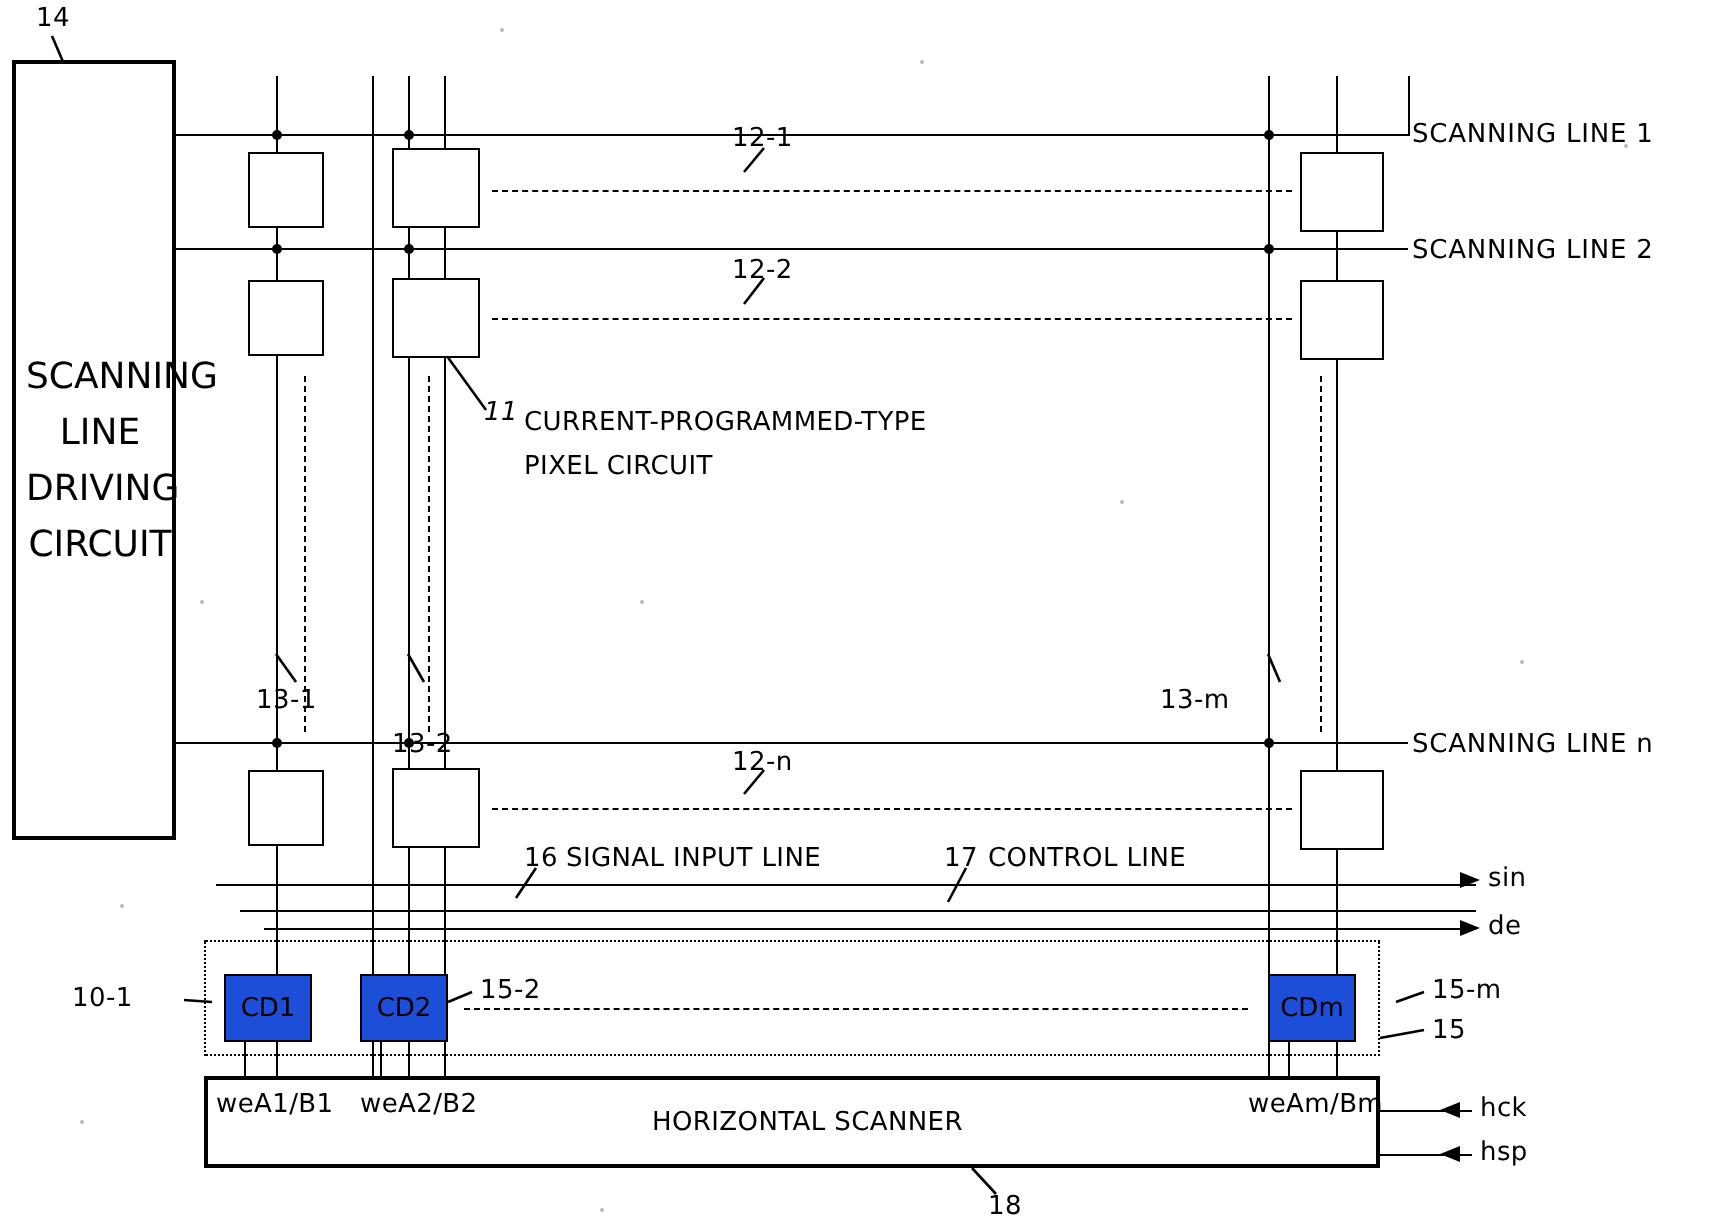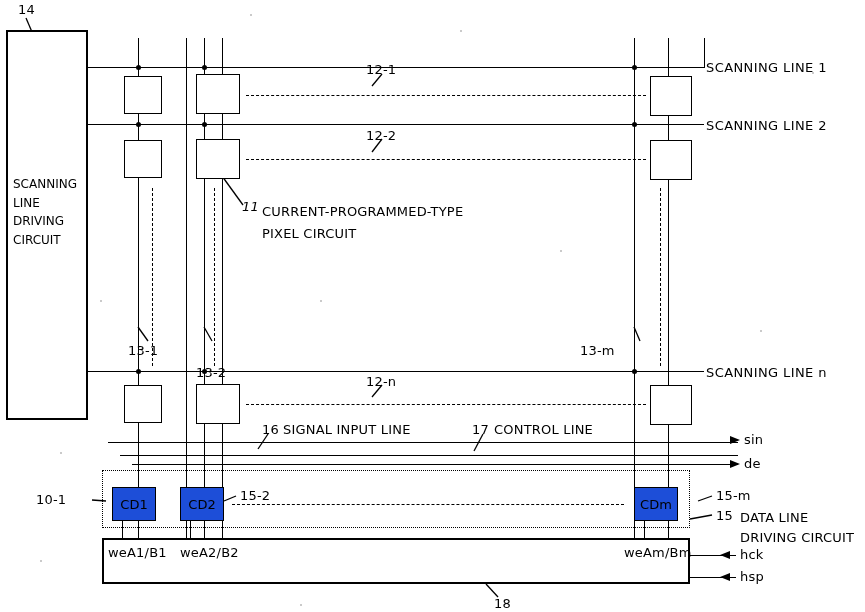--- a/index.html
+++ b/index.html
@@ -87,23 +87,24 @@
     border-radius: 50%;
     background: #000;
   }
   .scan-label {
     position: absolute;
     font-size: 13px;
     letter-spacing: 0.4px;
   }
   .vtext {
     position: absolute;
-    font-size: 12px;
+    font-size: 18px;
     line-height: 1.55;
     white-space: pre;
+    text-align: center;
   }
   .noise {
     position: absolute;
     width: 2px;
     height: 2px;
     background: #b9b9b9;
     border-radius: 50%;
   }
   svg.overlay {
     position: absolute;
@@ -239,24 +240,23 @@
   <div class="cdbox" style="left:112px; top:487px;">CD1</div>
   <div class="cdbox" style="left:180px; top:487px;">CD2</div>
   <div class="cdbox" style="left:634px; top:487px;">CDm</div>
 
   <div class="dash-h" style="left:232px; top:504px; width:392px;"></div>
 
   <div class="lbl" style="left:36px; top:492px;">10-1</div>
   <div class="lbl" style="left:240px; top:488px;">15-2</div>
   <div class="lbl" style="left:716px; top:488px;">15-m</div>
   <div class="lbl" style="left:716px; top:508px;">15</div>
-  <div class="lbl" style="left:740px; top:508px; line-height:1.5;">DATA LINE
-DRIVING CIRCUIT</div>
 
   <div class="box thick" style="left:102px; top:538px; width:588px; height:46px;"></div>
+  <div class="lbl" style="left:326px; top:554px;">HORIZONTAL SCANNER</div>
 
   <div class="lbl" style="left:108px; top:545px;">weA1/B1</div>
   <div class="lbl" style="left:180px; top:545px;">weA2/B2</div>
   <div class="lbl" style="left:624px; top:545px;">weAm/Bm</div>
 
   <div class="hline" style="left:690px; top:555px; width:46px;"></div>
   <div class="hline" style="left:690px; top:577px; width:46px;"></div>
   <div class="lbl" style="left:740px; top:547px;">hck</div>
   <div class="lbl" style="left:740px; top:569px;">hsp</div>
 

